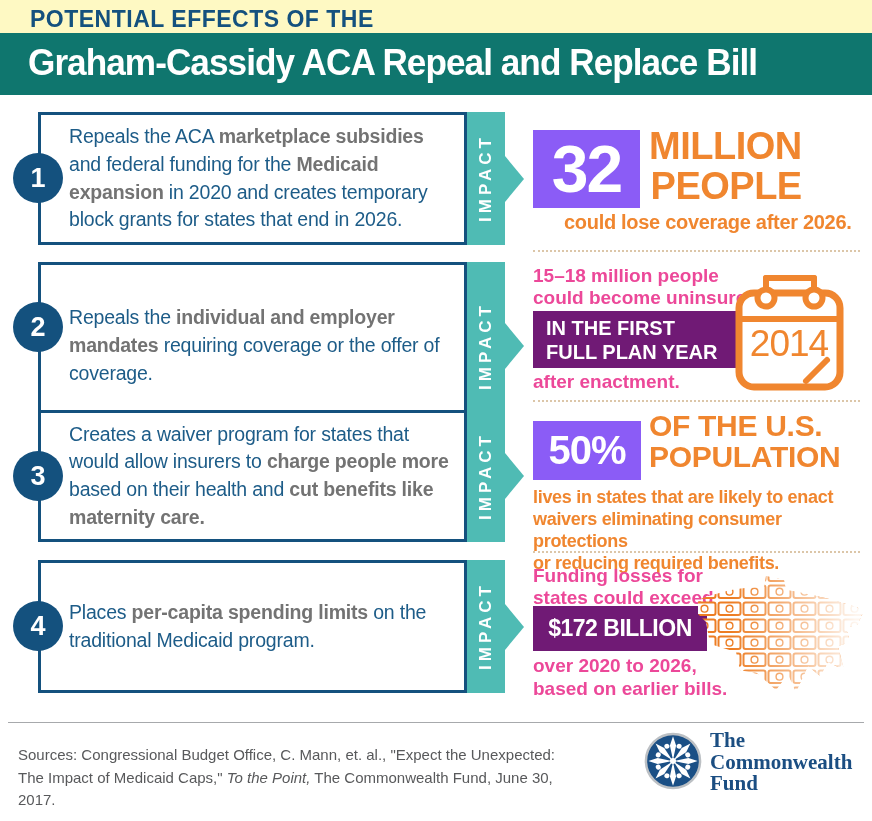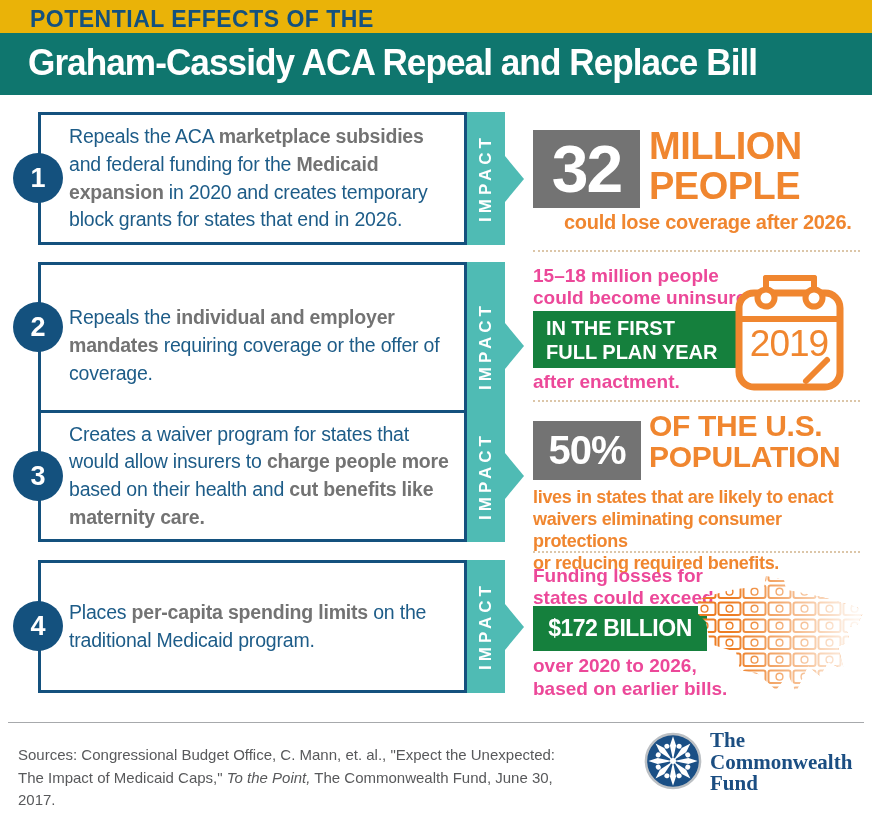--- a/index.html
+++ b/index.html
@@ -1,20 +1,20 @@
 <!DOCTYPE html>
 <html><head>
 <meta charset="utf-8">
 <style>
   html,body{margin:0;padding:0;background:#e8e8e8;}
   .page{position:relative;width:872px;height:821px;background:#ffffff;overflow:hidden;
         font-family:"Liberation Sans","DejaVu Sans",sans-serif;margin:0 auto;}
 
   
-  .eyebrow-strip{position:absolute;top:0;left:0;width:872px;height:33px;background:#eab308;}
+  .eyebrow-strip{position:absolute;top:0;left:0;width:872px;height:33px;background:#fef9c3;}
   .eyebrow{position:absolute;top:6px;left:30px;font-size:23px;font-weight:bold;
            letter-spacing:0.5px;color:#14517E;}
   .title-bar{position:absolute;top:33px;left:0;width:872px;height:62px;background:#0f766e;}
   .page-title{position:absolute;top:0;left:28px;height:62px;line-height:60px;color:#fff;
            font-size:37px;font-weight:bold;letter-spacing:-1px;white-space:nowrap;
            transform:scaleX(0.95);transform-origin:left center;}
 
   
   .card{position:absolute;left:38px;width:429px;border:3px solid #14517E;background:#fff;
         display:flex;align-items:center;box-sizing:border-box;}
@@ -28,35 +28,35 @@
        justify-content:center;z-index:3;}
   .n1{top:153px}.n2{top:302px}.n3{top:451px}.n4{top:601px}
 
   .impact-tag{position:absolute;left:467px;width:38px;background:#4FBBB4;z-index:2;}
   .vtext{position:absolute;inset:0;display:flex;align-items:center;justify-content:center;
          writing-mode:vertical-rl;transform:rotate(180deg);color:#fff;font-weight:bold;
          font-size:17px;letter-spacing:4px;}
   .tag-arrow{position:absolute;right:-19px;top:50%;transform:translateY(-50%);width:0;height:0;
          border-top:23px solid transparent;border-bottom:23px solid transparent;
          border-left:19px solid #4FBBB4;}
-  .stat-box{position:absolute;background:#737373;color:#fff;font-weight:bold;
+  .stat-box{position:absolute;background:#8b5cf6;color:#fff;font-weight:bold;
             display:flex;align-items:center;justify-content:center;}
   .sb1{left:533px;top:130px;width:107px;height:78px;font-size:66px;letter-spacing:-2px;}
   .sb3{left:533px;top:421px;width:108px;height:59px;font-size:40px;letter-spacing:-1px;}
   .stat-label{position:absolute;font-weight:bold;color:#F0862F;white-space:nowrap;}
-  .sl1{left:649px;top:127px;font-size:38px;line-height:1.04;letter-spacing:-0.5px;}
+  .sl1{left:649px;top:127px;font-size:38px;line-height:1.04;letter-spacing:-0.5px;text-align:right;}
   .sl3{left:649px;top:411px;font-size:30px;line-height:1.02;letter-spacing:-0.3px;}
   .caption{position:absolute;font-weight:bold;color:#F0862F;}
   .cap1{left:564px;top:211px;font-size:20px;letter-spacing:-0.3px;}
   .cap3{left:533px;top:487px;font-size:18px;line-height:1.22;letter-spacing:-0.3px;}
   .lead,.tail{position:absolute;left:533px;font-weight:bold;color:#ec4899;font-size:19px;
               line-height:1.18;}
   .lead2{top:265px}.tail2{top:371px}
   .lead4{top:565px}.tail4{top:655px;line-height:1.2;}
-  .band-box{position:absolute;background:#15803d;color:#fff;font-weight:bold;
+  .band-box{position:absolute;background:#701a75;color:#fff;font-weight:bold;
             display:flex;align-items:center;box-sizing:border-box;}
   .bb2{left:533px;top:311px;width:211px;height:57px;font-size:20px;line-height:1.2;
        padding-left:13px;}
   .bb4{left:533px;top:606px;width:174px;height:45px;font-size:23px;letter-spacing:-0.5px;
        justify-content:center;white-space:nowrap;}
 
   .dotted{position:absolute;left:533px;width:327px;border-top:2px dotted #DCC6A8;}
   .d1{top:250px}.d2{top:400px}.d3{top:551px}
 
   
@@ -135,21 +135,21 @@
     <svg width="113" height="124" viewBox="0 0 113 124">
       <rect x="6" y="24" width="101" height="94" rx="15" fill="#fff" stroke="#F0862F" stroke-width="7"></rect>
       <line x1="8" y1="50" x2="105" y2="50" stroke="#F0862F" stroke-width="6"></line>
       <line x1="33" y1="9" x2="81" y2="9" stroke="#F0862F" stroke-width="6" stroke-linecap="round"></line>
       <line x1="33" y1="9" x2="33" y2="22" stroke="#F0862F" stroke-width="6" stroke-linecap="round"></line>
       <line x1="81" y1="9" x2="81" y2="22" stroke="#F0862F" stroke-width="6" stroke-linecap="round"></line>
       <circle cx="33" cy="29" r="8.5" fill="#fff" stroke="#F0862F" stroke-width="6"></circle>
       <circle cx="81" cy="29" r="8.5" fill="#fff" stroke="#F0862F" stroke-width="6"></circle>
       <path d="M73,112 L94,91" stroke="#F0862F" stroke-width="6" fill="none" stroke-linecap="round"></path>
     </svg>
-    <div class="cal-year">2019</div>
+    <div class="cal-year">2014</div>
   </div>
   <div class="dotted d2"></div>
 
   <div class="stat-box sb3">50%</div>
   <div class="stat-label sl3">OF THE U.S.<br>POPULATION</div>
   <div class="caption cap3">lives in states that are likely to enact<br>waivers eliminating consumer protections<br>or reducing required benefits.</div>
   <div class="dotted d3"></div>
 
   <div class="lead lead4">Funding losses for<br>states could exceed</div>
   <div class="band-box bb4">$172 BILLION</div>

